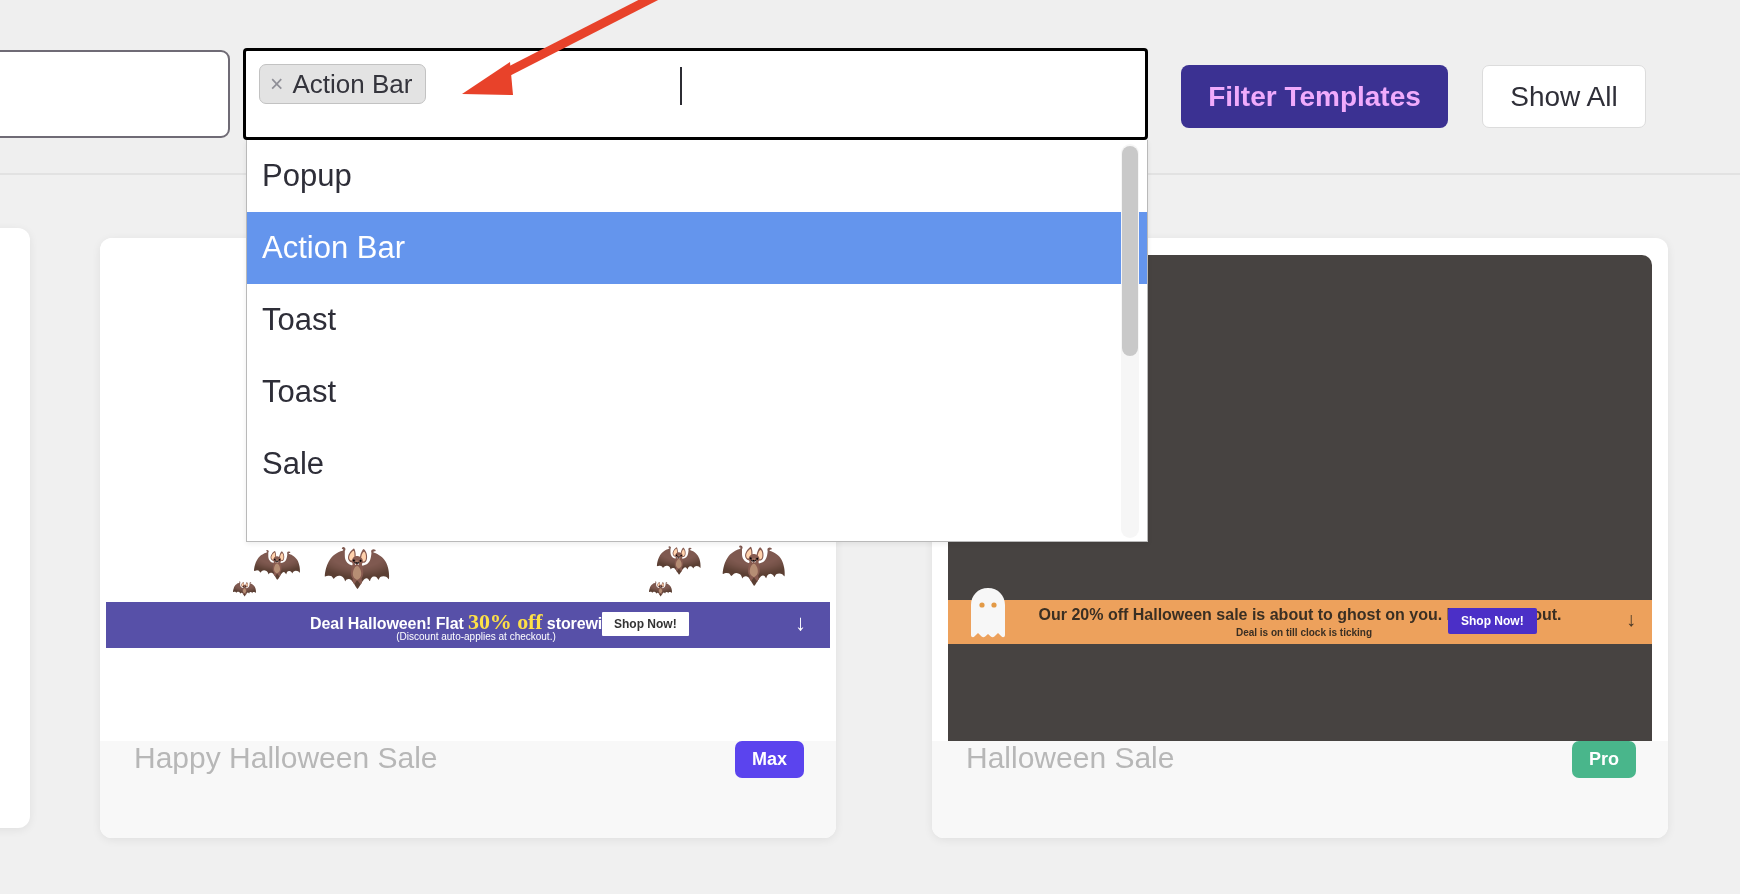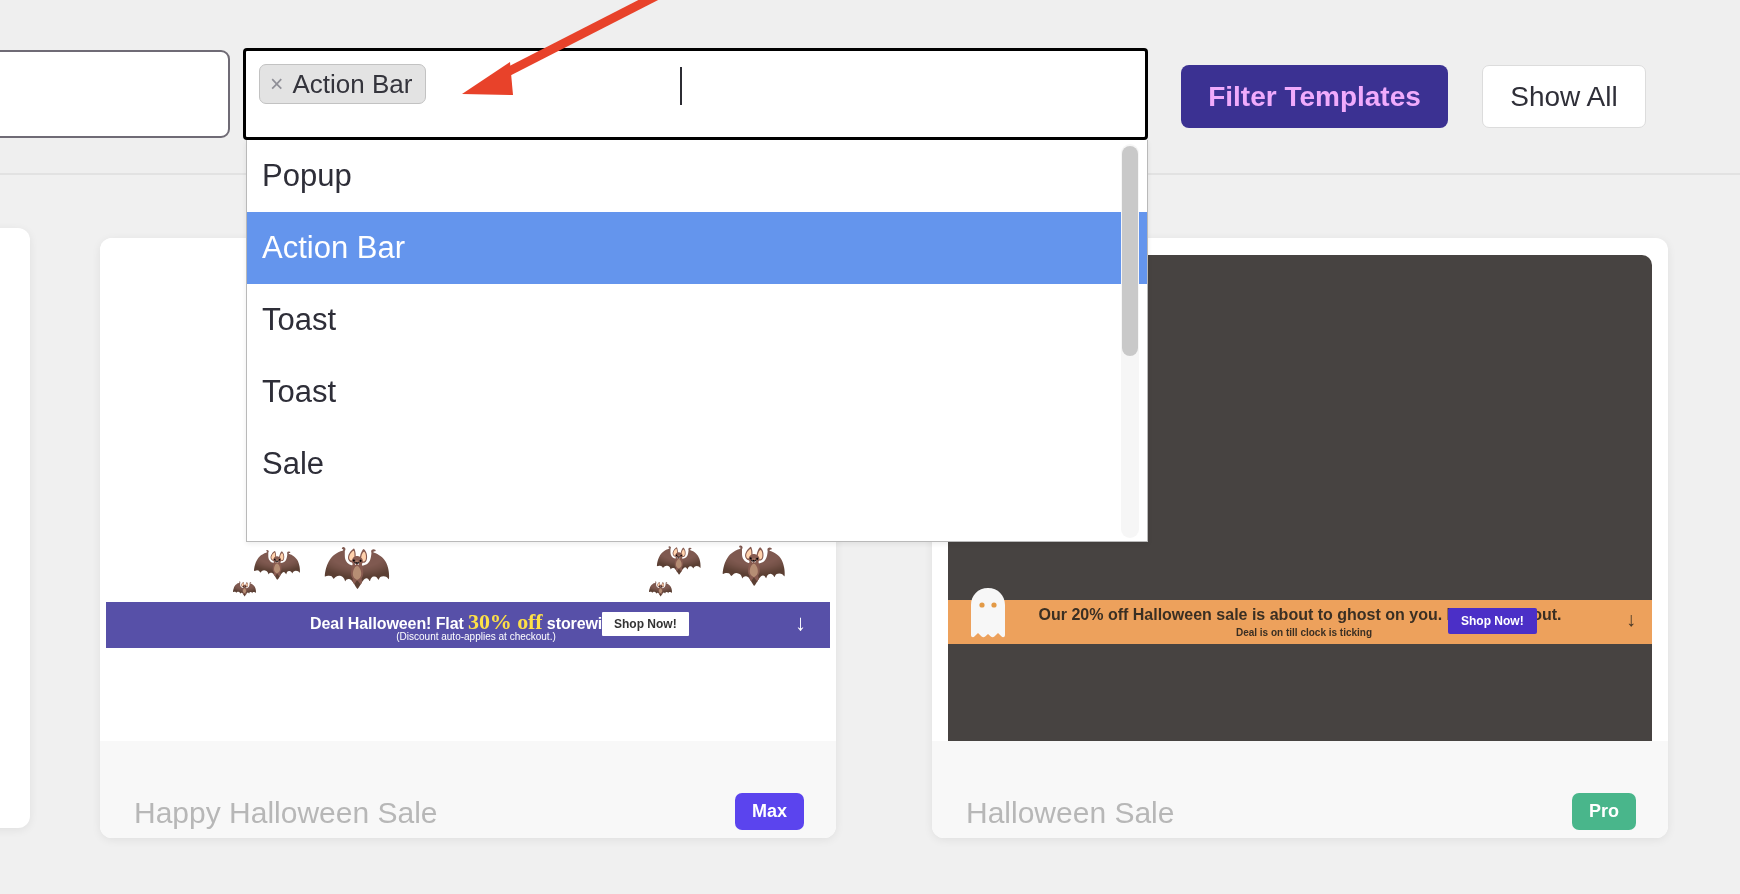--- a/index.html
+++ b/index.html
@@ -304,21 +304,21 @@
   }
 
   
   .card-footer {
     position: absolute;
     left: 0; bottom: 0;
     width: 100%;
     height: 97px;
     background: #f8f8f8;
     display: flex;
-    align-items: flex-end;
+    align-items: flex-start;
     justify-content: space-between;
     padding: 0 32px 8px 34px;
   }
   .card-title {
     font-size: 30px;
     color: #b7b7b7;
   }
   .badge {
     font-size: 18px;
     font-weight: bold;

